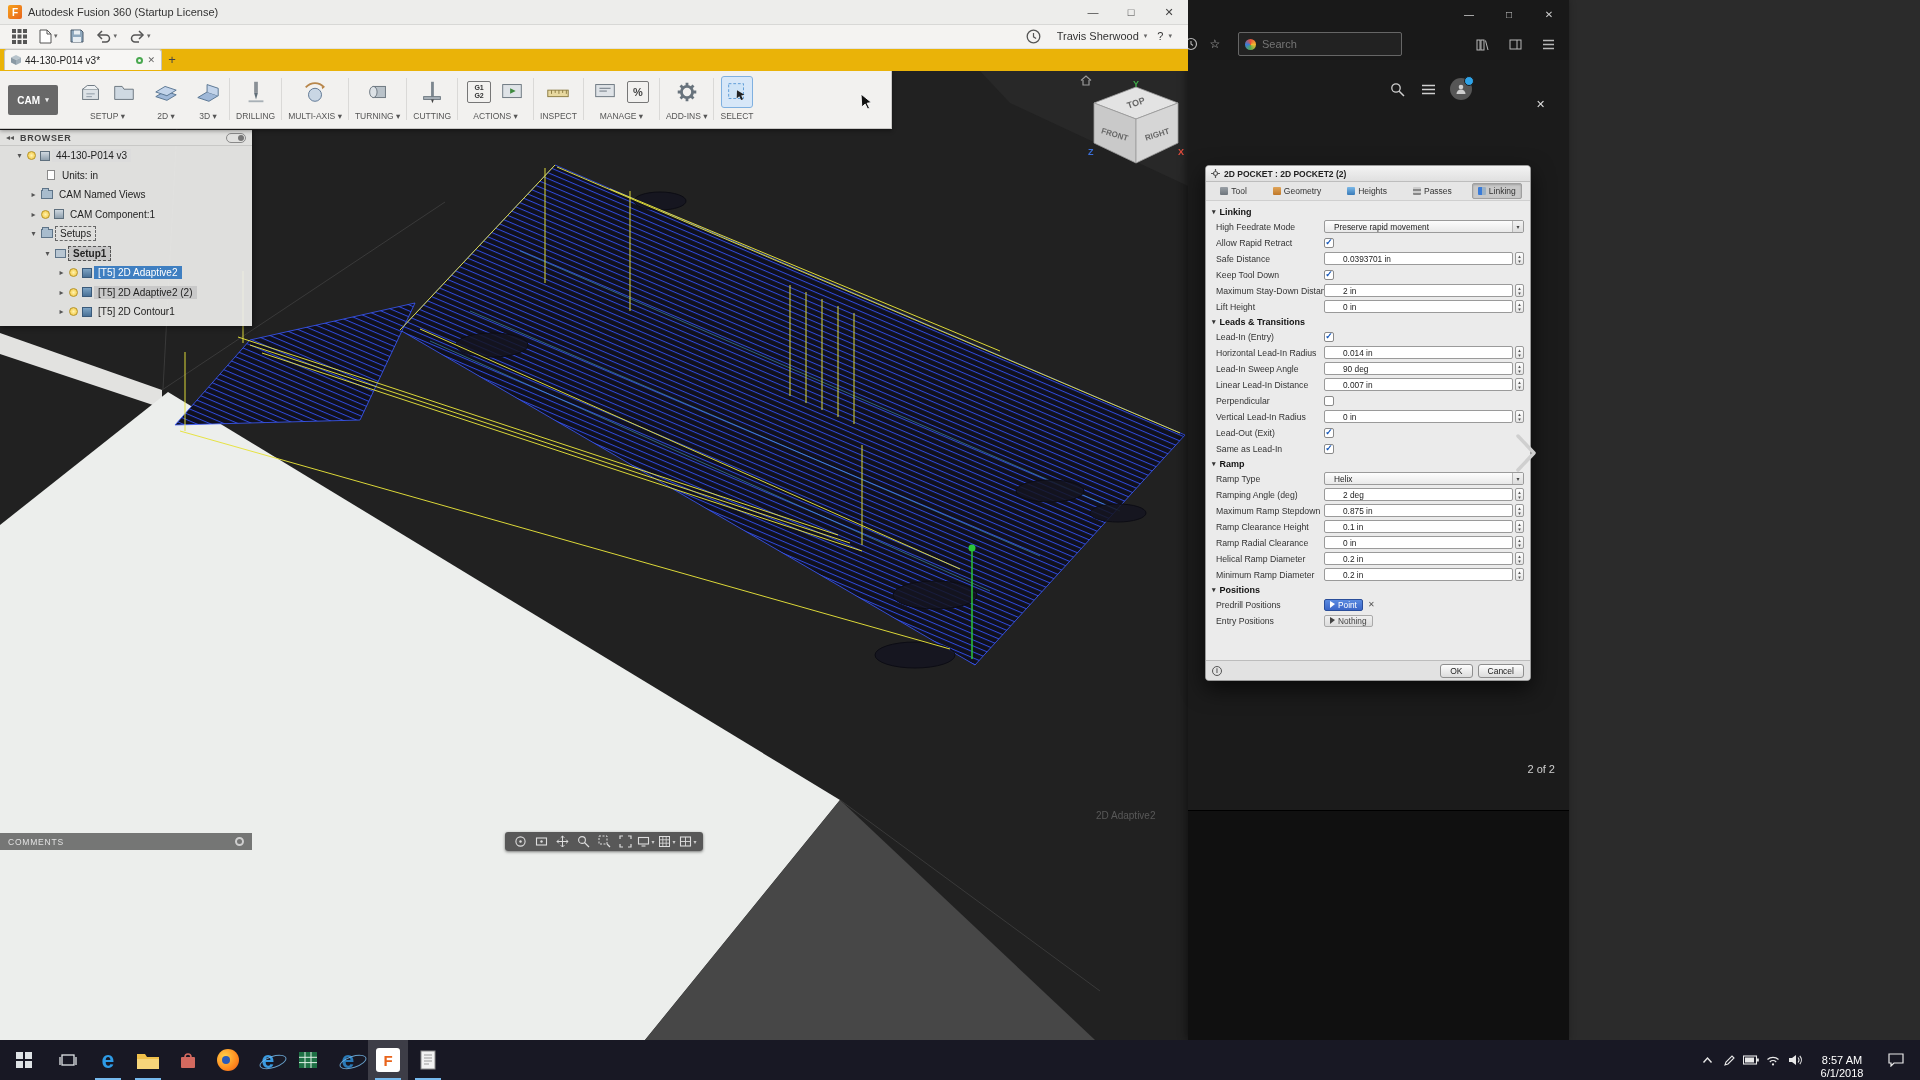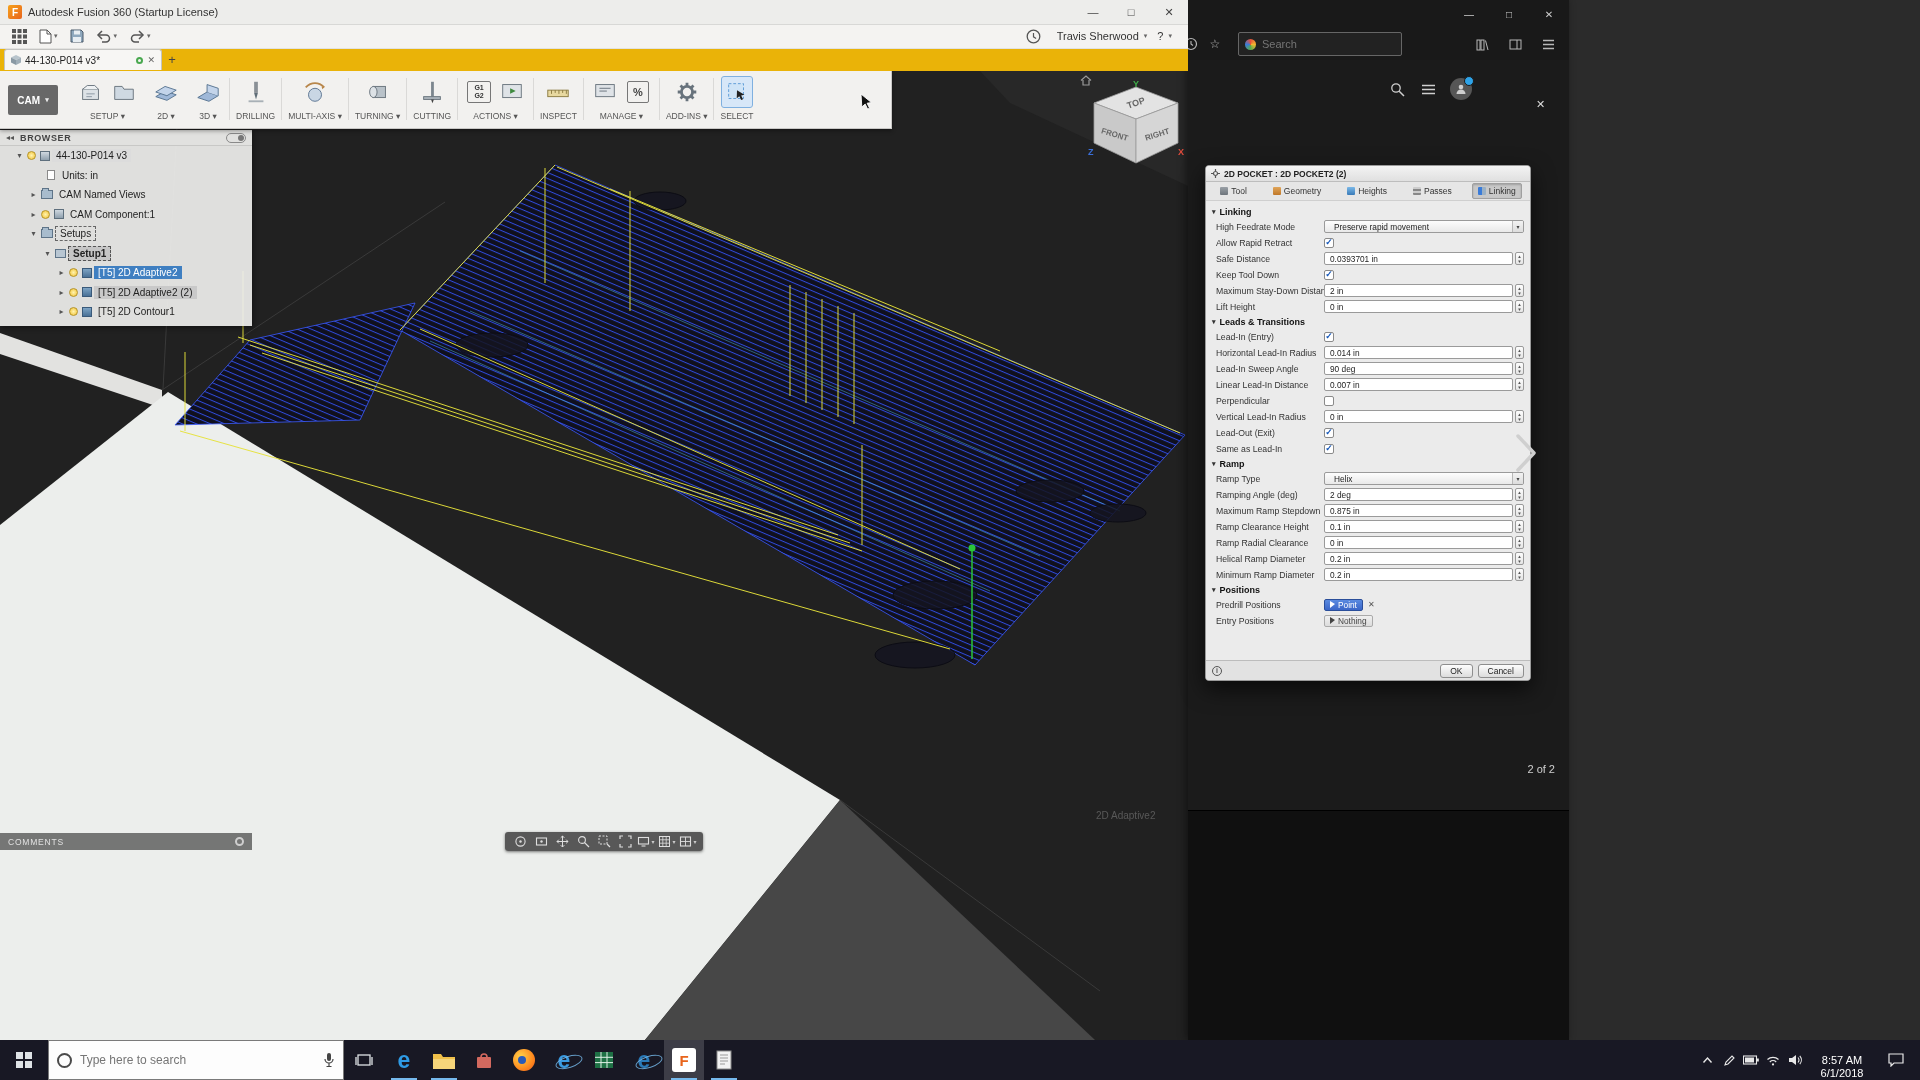--- a/index.html
+++ b/index.html
@@ -110,21 +110,21 @@
 .ti-pass{background:repeating-linear-gradient(0deg,#888 0 2px,#ccc 2px 4px)}
 .ti-link{background:linear-gradient(90deg,#3a7bd8 50%,#9ab0c4 50%)}
 .dlg-body{padding:3px 6px 0}
 .dsec{display:flex;align-items:center;gap:4px;margin:3px 0 2px;font-weight:bold;color:#111;font-size:9px}
 .dsec .tri{font-size:7px;color:#333}
 .drow{display:flex;align-items:center;height:15px;margin-bottom:1px;padding-left:4px}
 .dlab{flex:1;font-size:8.7px;color:#333;white-space:nowrap;overflow:hidden}
 .dctl{width:200px;display:flex;align-items:center;flex:none;gap:2px}
 .dd{flex:1;height:13px;border:1px solid #9a9a9a;border-radius:2px;background:linear-gradient(#fdfdfd,#e9e9e9);display:flex;align-items:center;padding-left:9px;font-size:8.3px;color:#222;overflow:hidden}
 .ddc{margin-left:auto;width:11px;align-self:stretch;border-left:1px solid #b8b8b8;display:flex;align-items:center;justify-content:center;font-size:6px;color:#444;background:linear-gradient(#f2f2f2,#ddd);flex:none}
-.tf{flex:1;height:13px;border:1px solid #9a9a9a;border-radius:2px;background:#fff;display:flex;align-items:center;padding-left:5px;font-size:8.3px;color:#222;overflow:hidden}
+.tf{flex:1;height:13px;border:1px solid #9a9a9a;border-radius:2px;background:#fff;display:flex;align-items:center;padding-left:18px;font-size:8.3px;color:#222;overflow:hidden}
 .spin{width:9px;height:13px;border:1px solid #9a9a9a;border-radius:2px;background:linear-gradient(#fdfdfd,#e5e5e5);display:flex;flex-direction:column;align-items:center;justify-content:center;flex:none}
 .spin::before{content:"▲";font-size:4.5px;color:#555;line-height:5px}
 .spin::after{content:"▼";font-size:4.5px;color:#555;line-height:5px}
 .cb{width:10px;height:10px;border:1px solid #8a8a8a;border-radius:2px;background:#fff;display:flex;align-items:center;justify-content:center;flex:none}
 .cb .mk{font-size:9px;color:#1456b8;font-weight:bold;line-height:1;margin-top:-1px}
 .chip{height:12px;display:flex;align-items:center;gap:3px;padding:0 5px;border-radius:2px;font-size:8.3px}
 .chip.blue{background:linear-gradient(#5a8ae0,#3a66c8);color:#fff;border:1px solid #2a4e9a}
 .chip.gray{background:linear-gradient(#f0f0f0,#dcdcdc);color:#444;border:1px solid #aaa}
 .curs{width:0;height:0;border-left:5px solid currentColor;border-top:3px solid transparent;border-bottom:4px solid transparent}
 .chipx{margin-left:3px;font-size:8px;color:#555}
@@ -933,28 +933,20 @@
 
 <div id="taskbar">
   <div class="tb-start">
     <span class="win-logo">
         <span></span>
         <span></span>
         <span></span>
         <span></span>
       </span>
   </div>
-  <div class="tb-search">
-    <span class="cortana"></span>
-    <input placeholder="Type here to search" style="">
-    <svg width="12" height="16" viewBox="0 0 12 16">
-        <rect x="4" y="1" width="4" height="8" rx="2" fill="#444"></rect>
-        <path d="M2 7a4 4 0 0 0 8 0M6 11v3M3.5 14.5h5" fill="none" stroke="#444" stroke-width="1.2"></path>
-      </svg>
-  </div>
   <div class="tb-btn">
     <svg width="18" height="16" viewBox="0 0 18 16">
         <rect x="3" y="3" width="12" height="10" fill="none" stroke="#dfe3e6" stroke-width="1.3"></rect>
         <path d="M1 5v8M17 5v8" stroke="#dfe3e6" stroke-width="1.3"></path>
       </svg>
   </div>
   <div class="tb-btn open">
       <span class="ltr" style="color:#2e9be6">e</span>
     </div>
   <div class="tb-btn open">

